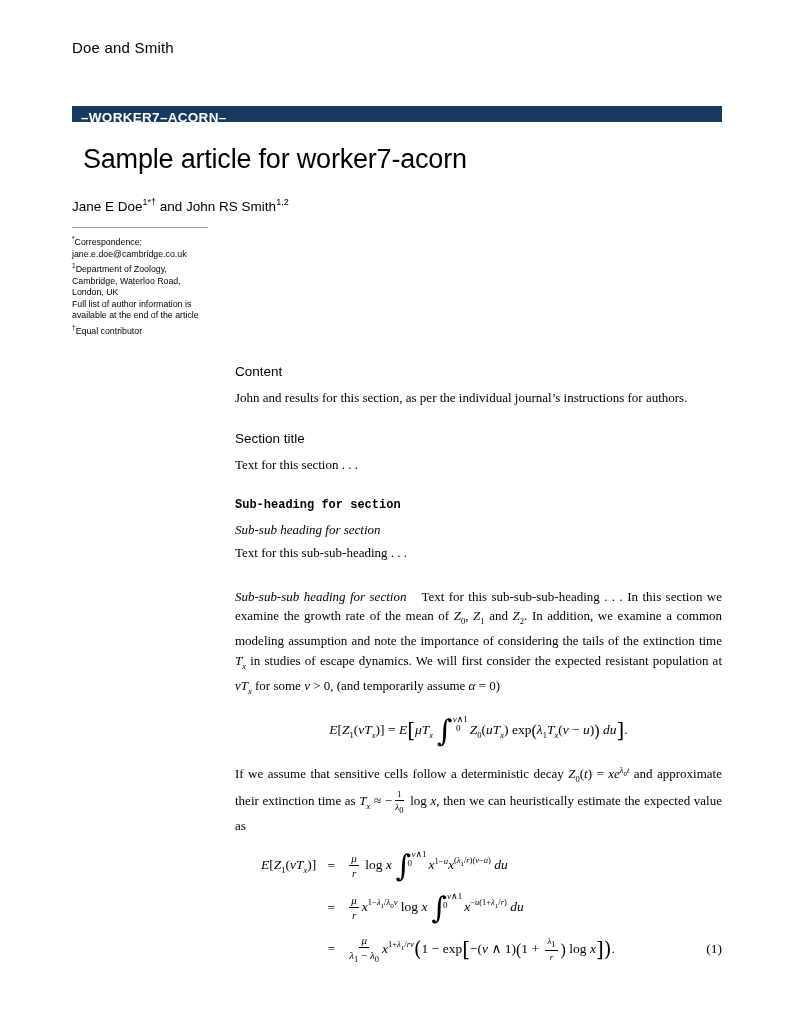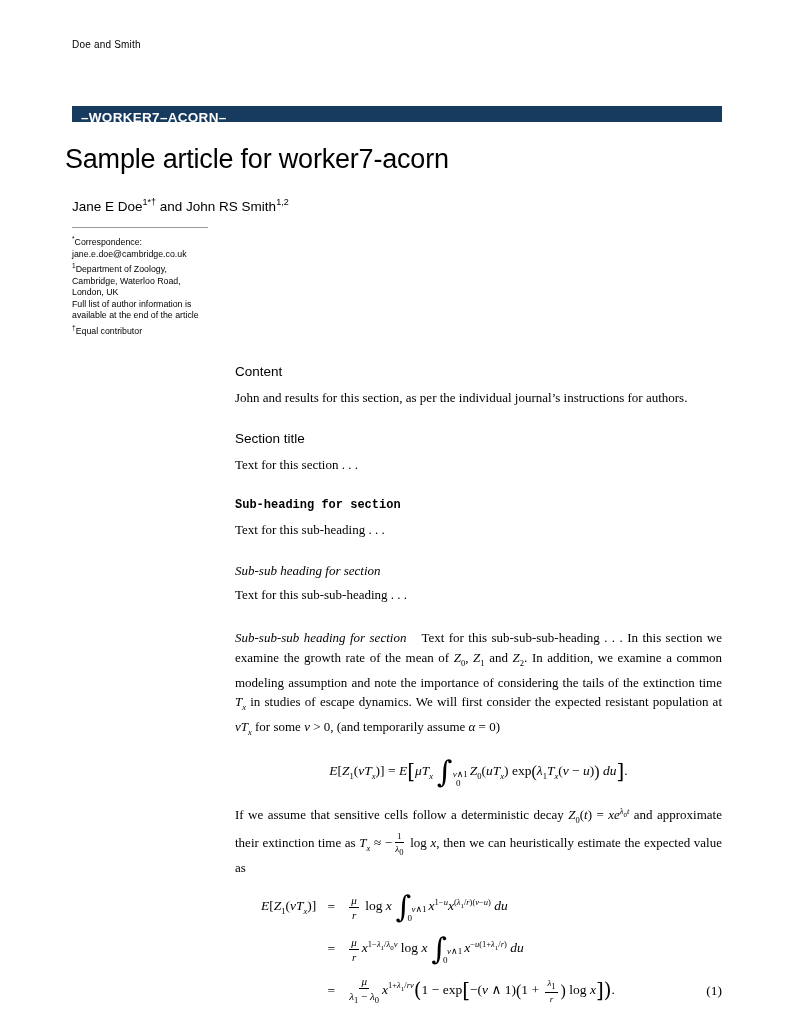--- a/index.html
+++ b/index.html
@@ -4,32 +4,32 @@
 <style>
   html,body { margin:0; padding:0; }
   body {
     width:794px; height:1028px; background:#ffffff; overflow:hidden;
     position:relative; font-family:"Liberation Serif", serif; color:#000;
   }
   .page { position:absolute; inset:0; }
 
   .running-head {
     position:absolute; left:72px; top:39px;
-    font-family:"Liberation Sans", sans-serif; font-size:10px; letter-spacing:.2px;
+    font-family:"Liberation Sans", sans-serif; font-size:15px; letter-spacing:.2px;
   }
 
   .banner {
     position:absolute; left:72px; top:106px; width:650px; height:16px;
     background:#173a5f; color:#ffffff;
     font-family:"Liberation Sans", sans-serif; font-weight:bold; font-size:13.5px;
     line-height:24px; padding-left:9px; box-sizing:border-box; letter-spacing:.3px;
   }
 
   .title {
-    position:absolute; left:65px; top:144px; margin:0;
+    position:absolute; left:83px; top:144px; margin:0;
     font-family:"Liberation Sans", sans-serif; font-weight:500; font-size:27px;
     letter-spacing:-.2px;
   }
 
   .authors {
     position:absolute; left:72px; top:197px;
     font-family:"Liberation Sans", sans-serif; font-size:13.5px;
   }
   .authors sup { font-size:9px; }
 
@@ -63,21 +63,21 @@
 
   
   .eq { font-family:"Liberation Serif", serif; }
   .eq sup { font-size:8.5px; }
   .eq sub { font-size:8.5px; }
   .eq sup sub, .eq sub sub { font-size:7px; }
   .eq-display { text-align:center; margin:14px 0; font-size:13.5px; line-height:1.2; }
   .intgrp { display:inline-flex; align-items:center; vertical-align:middle; margin:0 2px 0 4px; }
   .int { font-size:30px; line-height:30px; font-family:"DejaVu Serif", serif; }
   .lims {
-    display:inline-flex; flex-direction:column; justify-content:flex-end;
+    display:inline-flex; flex-direction:column; justify-content:flex-start;
     height:32px; font-size:9px; line-height:9px;
   }
   .lims span:last-child { margin-left:-4px; }
   .frac {
     display:inline-flex; flex-direction:column; align-items:center;
     vertical-align:middle; font-size:11px; line-height:12px; margin:0 3px;
   }
   .frac .num { border-bottom:1px solid #000; padding:0 2px 1px; }
   .frac .den { padding-top:1px; }
   .frac.sm { font-size:9px; line-height:10px; }
@@ -124,21 +124,20 @@
 
   <div class="main">
 
     <h2 class="h1s">Content</h2>
     <p class="para gap1">John and results for this section, as per the individual journal’s instructions for authors.</p>
 
     <h2 class="h1s">Section title</h2>
     <p class="para gap1">Text for this section . . .</p>
 
     <h3 class="h2s">Sub-heading for section</h3>
-    <p class="para gap1">Text for this sub-heading . . .</p>
 
     <h4 class="h3s">Sub-sub heading for section</h4>
     <p class="para gap2">Text for this sub-sub-heading . . .</p>
 
     <p class="para eq"><span class="runin">Sub-sub-sub heading for section</span>Text for this sub-sub-sub-heading . . . In this section we examine the growth rate of the mean of <i>Z</i><sub>0</sub>, <i>Z</i><sub>1</sub> and <i>Z</i><sub>2</sub>. In addition, we examine a common modeling assumption and note the importance of considering the tails of the extinction time <i>T<sub>x</sub></i> in studies of escape dynamics. We will first consider the expected resistant population at <i>vT<sub>x</sub></i> for some <i>v</i> &gt; 0, (and temporarily assume <i>α</i> = 0)</p>
 
     <div class="eq eq-display"><i>E</i>[<i>Z</i><sub>1</sub>(<i>vT<sub>x</sub></i>)] = <i>E</i><span class="bp">[</span><i>μT<sub>x</sub></i><span class="intgrp">
           <span class="int">∫</span>
           <span class="lims">
             <span><i>v</i>∧1</span>

